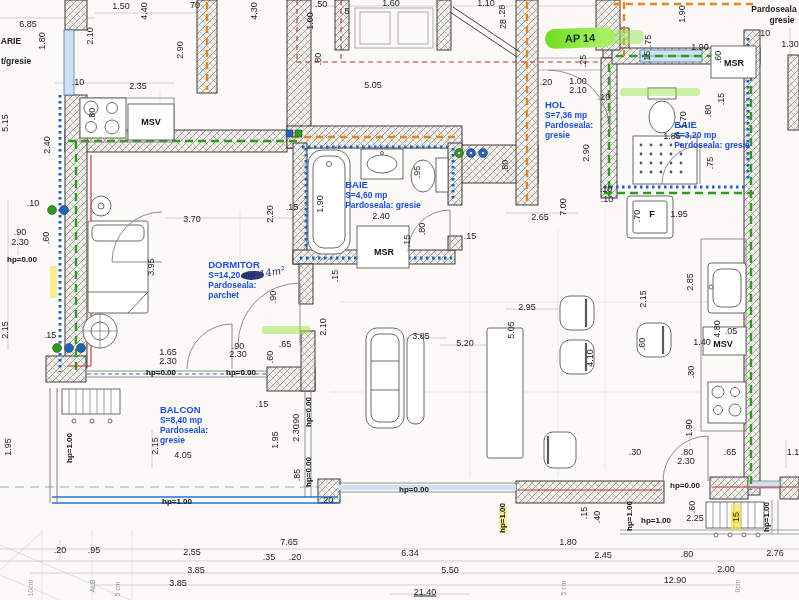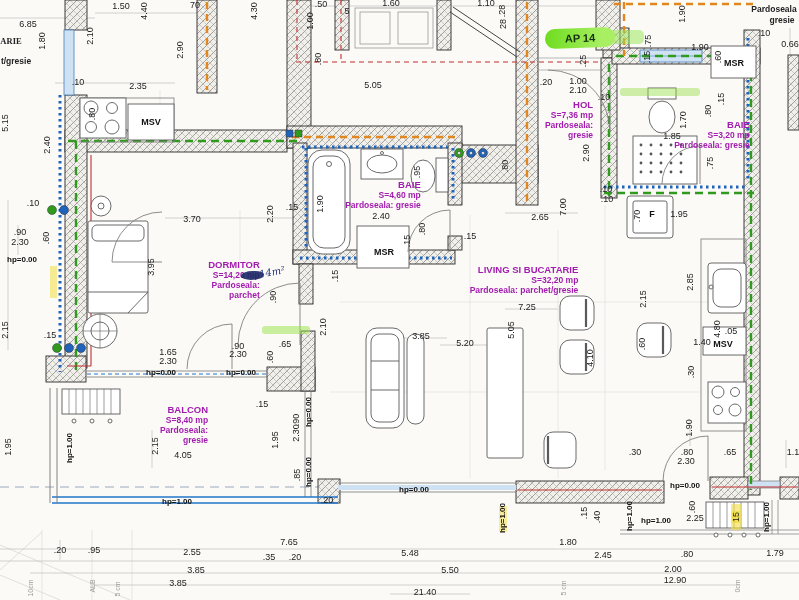--- a/index.html
+++ b/index.html
@@ -8,21 +8,21 @@
   .plan svg{position:absolute;left:0;top:0;}
   .layer{position:absolute;left:0;top:0;width:799px;height:600px;pointer-events:none;}
   .dim{position:absolute;font-size:9px;color:#1c1c1c;white-space:nowrap;
        transform:translate(-50%,-50%);line-height:1;}
   .dim.vert{transform:translate(-50%,-50%) rotate(-90deg);}
   .lvl{font-weight:bold;font-size:8px;color:#111;}
   .appl{font-weight:bold;font-size:9px;color:#111;}
   .frag{font-weight:bold;font-size:8.5px;color:#222;}
   .faint{color:#9a9a9a;font-weight:normal;font-size:7px;}
   .hl{background:rgba(243,222,66,.8);padding:0 1px;}
-  .room{position:absolute;text-align:right;color:#a21caf;line-height:1.18;
+  .room{position:absolute;text-align:left;color:#1d4ed8;line-height:1.18;
         transform:translate(-50%,0);white-space:nowrap;}
   .room .nm{font-weight:bold;font-size:9.5px;}
   .room .ar,.room .fl{font-weight:bold;font-size:8.5px;}
   .badge{position:absolute;left:545px;top:28px;width:70px;height:20px;
          background:linear-gradient(95deg,#6edc1f,#a8ef62 80%);border-radius:10px;
          transform:rotate(-2deg);display:flex;align-items:center;justify-content:center;
          font-weight:bold;font-size:11px;color:#15300f;}
   .note{position:absolute;left:272px;top:272px;color:#27357f;font-style:italic;font-size:10px;
         transform:translate(-50%,-50%) rotate(-10deg);font-family:"DejaVu Serif",serif;}
   .blot{position:absolute;left:241px;top:271px;width:23px;height:9px;background:#1d2a66;
@@ -319,25 +319,20 @@
     <div class="fl">Pardoseala: gresie</div>
   </div>
   <div class="room" style="left:234px;top:259px">
     <div class="nm">DORMITOR</div>
     <div class="ar">S=14,20 mp</div>
     <div class="fl">Pardoseala:</div>
     <div class="fl">parchet</div>
   </div>
   <div class="blot"></div>
   <div class="note">14m²</div>
-  <div class="room" style="left:524px;top:264px">
-    <div class="nm">LIVING SI BUCATARIE</div>
-    <div class="ar">S=32,20 mp</div>
-    <div class="fl">Pardoseala: parchet/gresie</div>
-  </div>
   <div class="room" style="left:184px;top:404px">
     <div class="nm">BALCON</div>
     <div class="ar">S=8,40 mp</div>
     <div class="fl">Pardoseala:</div>
     <div class="fl">gresie</div>
   </div>
 
   <div class="layer">
       <span class="dim" style="left: 28px; top: 24px;">6.85</span>
       <span class="dim vert" style="left: 42px; top: 41px;">1.80</span>
@@ -367,21 +362,21 @@
       <span class="dim vert" style="left: 583px; top: 61px;">.25</span>
       <span class="dim" style="left: 604px; top: 97px;">.10</span>
       <span class="dim vert" style="left: 586px; top: 153px;">2.90</span>
       <span class="dim" style="left: 606px; top: 189px;">.10</span>
       <span class="dim vert" style="left: 682px; top: 14px;">1.90</span>
       <span class="dim vert" style="left: 648px; top: 41px;">.75</span>
       <span class="dim vert" style="left: 647px; top: 57px;">.15</span>
       <span class="dim" style="left: 700px; top: 47px;">1.90</span>
       <span class="dim vert" style="left: 718px; top: 57px;">.60</span>
       <span class="dim" style="left: 764px; top: 33px;">.10</span>
-      <span class="dim" style="left: 790px; top: 44px;">0.66</span>
+      <span class="dim" style="left: 790px; top: 44px;">1.30</span>
       <span class="dim vert" style="left: 683px; top: 120px;">1.70</span>
       <span class="dim vert" style="left: 708px; top: 111px;">.80</span>
       <span class="dim vert" style="left: 721px; top: 99px;">.15</span>
       <span class="dim" style="left: 672px; top: 136px;">1.85</span>
       <span class="dim vert" style="left: 710px; top: 163px;">.75</span>
       <span class="dim" style="left: 192px; top: 219px;">3.70</span>
       <span class="dim vert" style="left: 270px; top: 214px;">2.20</span>
       <span class="dim" style="left: 292px; top: 207px;">.15</span>
       <span class="dim vert" style="left: 320px; top: 204px;">1.90</span>
       <span class="dim vert" style="left: 417px; top: 172px;">.95</span>
@@ -415,50 +410,50 @@
       <span class="dim vert" style="left: 275px; top: 440px;">1.95</span>
       <span class="dim vert" style="left: 296px; top: 420px;">.90</span>
       <span class="dim vert" style="left: 296px; top: 433px;">2.30</span>
       <span class="dim vert" style="left: 297px; top: 475px;">.85</span>
       <span class="dim" style="left: 327px; top: 500px;">.20</span>
       <span class="dim" style="left: 607px; top: 199px;">.10</span>
       <span class="dim vert" style="left: 637px; top: 216px;">.70</span>
       <span class="dim" style="left: 679px; top: 214px;">1.95</span>
       <span class="dim vert" style="left: 690px; top: 282px;">2.85</span>
       <span class="dim vert" style="left: 643px; top: 299px;">2.15</span>
-      <span class="dim" style="left: 527px; top: 307px;">7.25</span>
+      <span class="dim" style="left: 527px; top: 307px;">2.95</span>
       <span class="dim" style="left: 421px; top: 336px;">3.85</span>
       <span class="dim" style="left: 465px; top: 343px;">5.20</span>
       <span class="dim vert" style="left: 511px; top: 330px;">5.05</span>
       <span class="dim vert" style="left: 590px; top: 358px;">4.10</span>
       <span class="dim vert" style="left: 642px; top: 344px;">.60</span>
       <span class="dim vert" style="left: 717px; top: 329px;">4.80</span>
       <span class="dim" style="left: 731px; top: 331px;">.05</span>
       <span class="dim" style="left: 702px; top: 342px;">1.40</span>
       <span class="dim vert" style="left: 691px; top: 372px;">.30</span>
       <span class="dim vert" style="left: 689px; top: 428px;">1.90</span>
       <span class="dim" style="left: 635px; top: 452px;">.30</span>
       <span class="dim" style="left: 687px; top: 452px;">.80</span>
       <span class="dim" style="left: 686px; top: 461px;">2.30</span>
       <span class="dim" style="left: 730px; top: 452px;">.65</span>
       <span class="dim" style="left: 793px; top: 452px;">1.1</span>
       <span class="dim vert" style="left: 692px; top: 507px;">.60</span>
       <span class="dim" style="left: 695px; top: 518px;">2.25</span>
       <span class="dim vert" style="left: 584px; top: 513px;">.15</span>
       <span class="dim vert" style="left: 597px; top: 517px;">.40</span>
       <span class="dim vert hl" style="left: 736px; top: 517px;">15</span>
-      <span class="dim" style="left: 410px; top: 553px;">5.48</span>
+      <span class="dim" style="left: 410px; top: 553px;">6.34</span>
       <span class="dim" style="left: 568px; top: 542px;">1.80</span>
       <span class="dim" style="left: 603px; top: 555px;">2.45</span>
       <span class="dim" style="left: 450px; top: 570px;">5.50</span>
-      <span class="dim" style="left: 775px; top: 553px;">1.79</span>
+      <span class="dim" style="left: 775px; top: 553px;">2.76</span>
       <span class="dim" style="left: 687px; top: 554px;">.80</span>
-      <span class="dim" style="left: 673px; top: 569px;">2.00</span>
+      <span class="dim" style="left: 726px; top: 569px;">2.00</span>
       <span class="dim" style="left: 675px; top: 580px;">12.90</span>
-      <span class="dim" style="left: 425px; top: 592px;">21.40</span>
+      <span class="dim" style="left: 425px; top: 592px; text-decoration: underline;">21.40</span>
       <span class="dim" style="left: 60px; top: 550px;">.20</span>
       <span class="dim" style="left: 94px; top: 550px;">.95</span>
       <span class="dim" style="left: 192px; top: 552px;">2.55</span>
       <span class="dim" style="left: 196px; top: 570px;">3.85</span>
       <span class="dim" style="left: 178px; top: 583px;">3.85</span>
       <span class="dim" style="left: 289px; top: 542px; text-align: right;">7.65</span>
       <span class="dim" style="left: 269px; top: 557px;">.35</span>
       <span class="dim" style="left: 295px; top: 557px;">.20</span>
     </div>
   <div class="layer">
@@ -477,21 +472,21 @@
       <span class="dim lvl vert" style="left: 767px; top: 517px;">hp=1.00</span>
     </div>
   <div class="layer">
       <span class="dim appl" style="left: 384px; top: 252px;">MSR</span>
       <span class="dim appl" style="left: 734px; top: 63px;">MSR</span>
       <span class="dim appl" style="left: 151px; top: 122px;">MSV</span>
       <span class="dim appl" style="left: 723px; top: 344px;">MSV</span>
       <span class="dim appl" style="left: 652px; top: 214px;">F</span>
     </div>
   <div class="layer">
-      <span class="dim frag" style="left: 11px; top: 41px; font-family: Liberation Serif, serif;">ARIE</span>
+      <span class="dim frag" style="left: 11px; top: 41px;">ARIE</span>
       <span class="dim frag" style="left: 16px; top: 61px;">t/gresie</span>
       <span class="dim frag" style="left: 774px; top: 9px;">Pardoseala</span>
       <span class="dim frag" style="left: 782px; top: 20px;">gresie</span>
       <span class="dim frag vert faint" style="left: 30px; top: 588px;">10cm</span>
       <span class="dim frag vert faint" style="left: 92px; top: 586px;">ALB</span>
       <span class="dim frag vert faint" style="left: 117px; top: 589px;">5 cm</span>
       <span class="dim frag vert faint" style="left: 563px; top: 588px;">5 cm</span>
       <span class="dim frag vert faint" style="left: 737px; top: 586px;">0cm</span>
     </div>
 </div>

